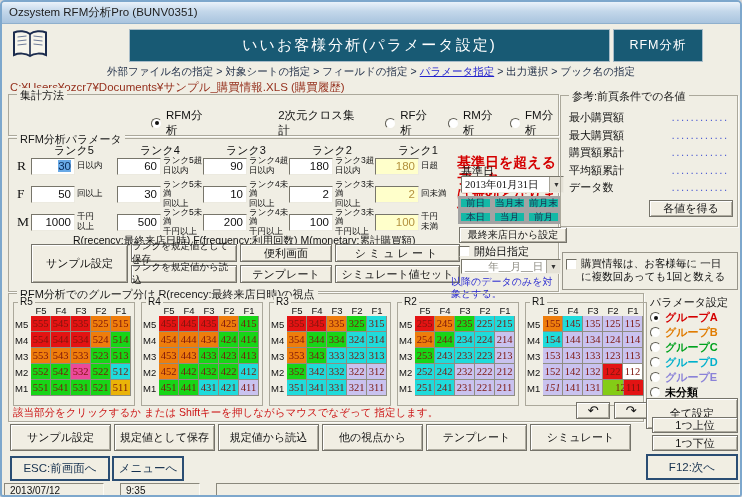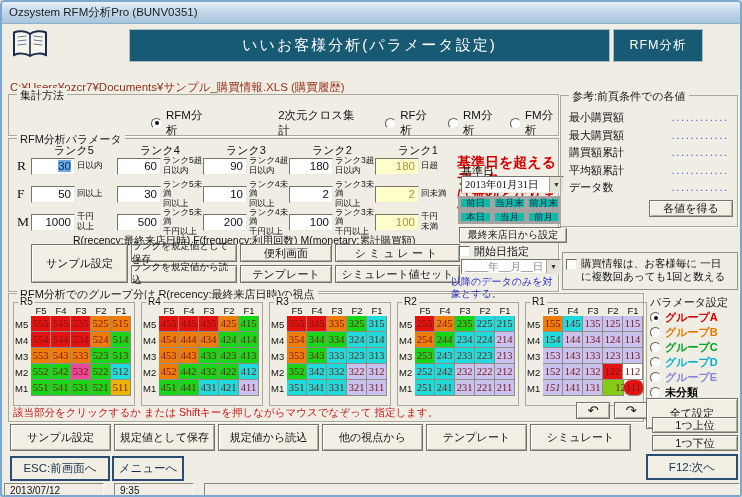--- a/index.html
+++ b/index.html
@@ -110,21 +110,21 @@
   
   #bottom-row{position:absolute;left:8px;top:422px;display:flex;gap:3px;}
   .bbtn{position:relative;width:101px;height:27px;background:#f1eee3;border:1px solid #75736a;
     box-shadow:inset 1px 1px 0 #ffffff,inset -1px -1px 0 #aeab9f;
     display:flex;align-items:center;justify-content:center;font-size:11px;}
   .navbtn{background:#f1eee3;border:2px solid #2a4d73;display:flex;align-items:center;
     justify-content:center;font-size:11.5px;color:#15304e;position:absolute;}
   .b-esc{left:8px;top:454px;width:100px;height:25px;}
   .b-menu{left:110px;top:454px;width:72px;height:25px;}
   .b-f12{left:644px;top:452px;width:92px;height:26px;}
-  .status{position:absolute;left:2px;top:481px;width:736px;height:14px;display:flex;gap:10px;}
+  .status{position:absolute;left:2px;top:481px;width:736px;height:14px;display:flex;gap:16px;}
   .scell{border:1px solid;border-color:#8a887c #fbfaf4 #fbfaf4 #8a887c;font-size:10px;
     display:flex;align-items:center;padding:0 5px;}
   .scell.date{width:100px;}
   .scell.time{width:80px;}
   .scell.fill{flex:1;}
 </style>
 </head>
 <body>
 
 <div class="window">
@@ -137,20 +137,21 @@
     <svg width="36" height="30" viewBox="0 0 36 30">
       <path d="M18 5 C14 1.5 6.5 1.5 2 3.5 L2 26 C6.5 24 14 24 18 27 C22 24 29.5 24 34 26 L34 3.5 C29.5 1.5 22 1.5 18 5 Z" fill="#f7f5ec" stroke="#1c2c4e" stroke-width="2"></path>
       <path d="M18 5 L18 27" stroke="#1c2c4e" stroke-width="1.6"></path>
       <path d="M5.5 8 L14.5 7 M5.5 12 L14.5 11 M5.5 16 L14.5 15 M21.5 7 L30.5 8 M21.5 11 L30.5 12 M21.5 15 L30.5 16" stroke="#6c7a98" stroke-width="1"></path>
     </svg>
   </div>
 
   <div class="banner">いいお客様分析(パラメータ設定)</div>
   <div class="banner-badge">RFM分析</div>
 
+  <div class="bc" id="breadcrumb"><span>外部ファイル名の指定</span><span class="sep">&gt;</span><span>対象シートの指定</span><span class="sep">&gt;</span><span>フィールドの指定</span><span class="sep">&gt;</span><span class="active">パラメータ指定</span><span class="sep">&gt;</span><span>出力選択</span><span class="sep">&gt;</span><span>ブック名の指定</span></div>
 
   <div class="path">C:¥Users¥ozcr7¥Documents¥サンプル_購買情報.XLS (購買履歴)</div>
 
   <div class="fs" id="fs-agg">
     <span class="lg">集計方法</span>
     <div id="agg-row">
         <span class="rad sel" style="margin-left: 142px;">
           <span class="c"></span>
           <span>RFM分析</span>
         </span>
@@ -579,21 +580,21 @@
             <span class="cell" style="background: rgb(201, 194, 239);">132</span>
             <span class="cell" style="background: rgb(227, 19, 19);">122</span>
             <span class="cell" style="background: rgb(255, 255, 255);">112</span>
           </div>
           <div class="grow">
             <span class="rl">M1</span>
             <span class="cell" style="background: rgb(201, 194, 239); font-style: italic;">151</span>
             <span class="cell" style="background: rgb(201, 194, 239);">141</span>
             <span class="cell" style="background: rgb(201, 194, 239);">131</span>
             <span class="cell" style="background: #84cc16; padding-left: 20px;">121</span>
-            <span class="cell" style="background: rgb(227, 19, 19); border-radius: 7px;">111</span>
+            <span class="cell" style="background: rgb(227, 19, 19);">111</span>
           </div>
         </div>
       </div>
     <div class="hint">該当部分をクリックするか  または  Shiftキーを押しながらマウスでなぞって  指定します。</div>
     <div class="btn b-undo">
         <span>↶</span>
       </div>
     <div class="btn b-redo">
         <span>↷</span>
       </div>

